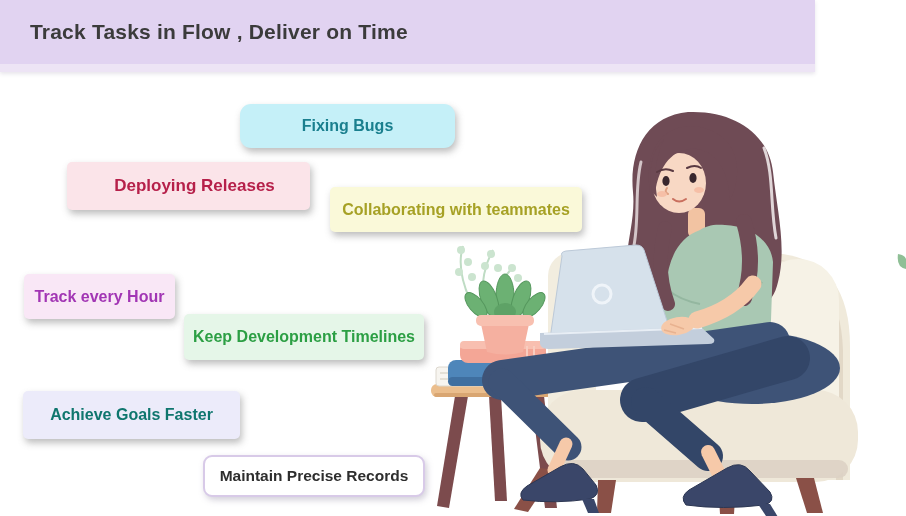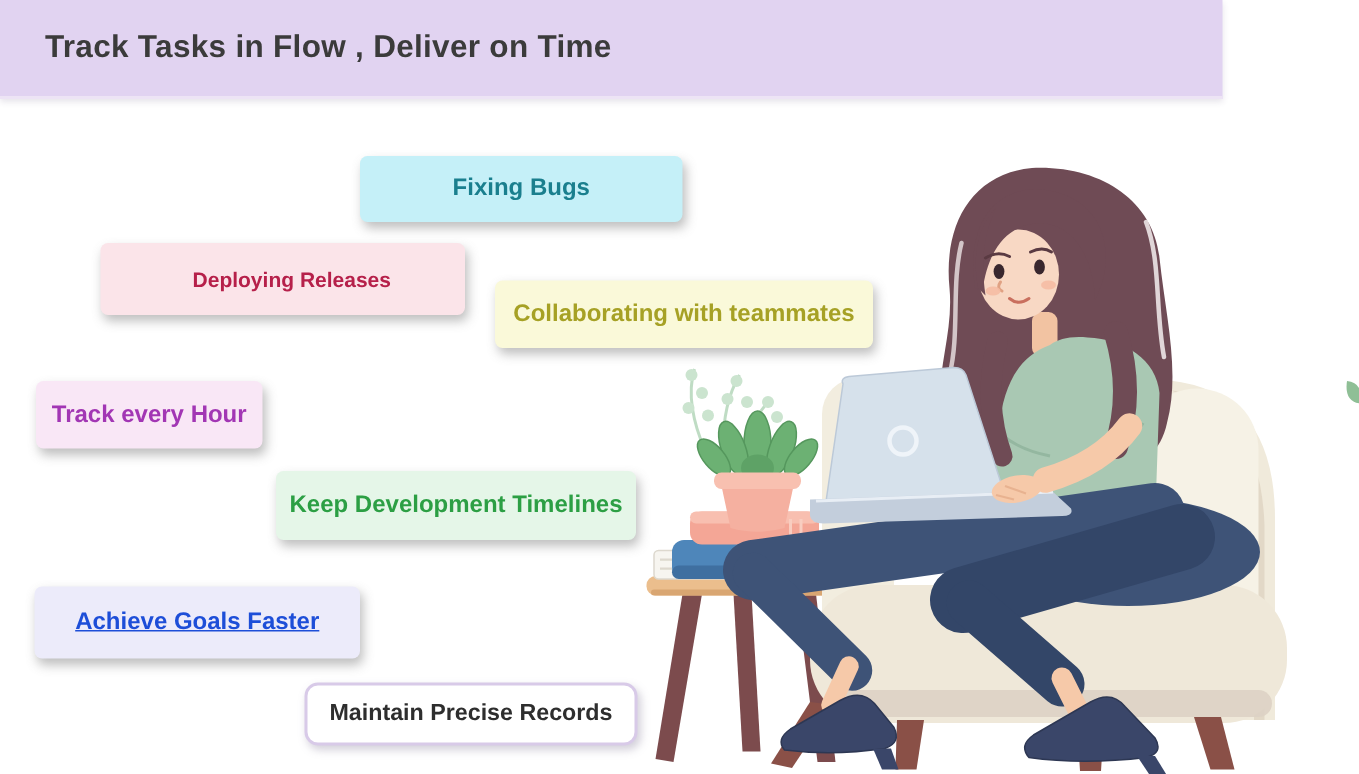--- a/index.html
+++ b/index.html
@@ -9,40 +9,40 @@
   }
   .stage{
     position:relative;
     width:906px;height:516px;
     background:#ffffff;
     overflow:hidden;
   }
   .banner{
     position:absolute;left:0;top:0;
     width:815px;height:64px;
-    border-bottom:2px solid #0f172a;
+    border-bottom:8px solid #0f172a;
     box-shadow:0 2px 4px rgba(60,40,90,0.12);
     display:flex;align-items:center;
   }
   .banner h1{
     margin:0 0 0 30px;
     font-size:21px;font-weight:bold;letter-spacing:0.2px;
   }
   .tag{
     position:absolute;
     display:flex;align-items:center;justify-content:center;
     font-size:16px;font-weight:bold;
     border-radius:5px;
     box-shadow:2px 4px 7px rgba(110,110,110,0.45);
     white-space:nowrap;
   }
-  .tag-0{left:240px;top:104px;width:215px;height:44px;}
-  .tag-1{left:67px; top:162px;width:231px;height:48px;font-size:14px;padding-left:12px;}
+  .tag-0{left:240px;top:104px;width:215px;height:44px;border-radius:11px;}
+  .tag-1{left:67px; top:162px;width:231px;height:48px;font-size:17px;padding-left:12px;}
   .tag-2{left:330px;top:187px;width:252px;height:45px;text-align:right;}
-  .tag-3{left:24px; top:254px;width:151px;height:45px;}
+  .tag-3{left:24px; top:274px;width:151px;height:45px;}
   .tag-4{left:184px;top:314px;width:240px;height:46px;text-align:right;}
   .tag-5{left:23px; top:391px;width:217px;height:48px;}
   .tag-6{left:203px;top:455px;width:218px;height:38px;
          border:2px solid transparent;border-radius:9px;
          box-shadow:2px 3px 6px rgba(130,120,150,0.35);
          font-size:15.5px;}
   .illu{position:absolute;left:430px;top:70px;width:476px;height:446px;}
 </style>
 </head>
 <body>
@@ -51,21 +51,21 @@
 
   <header class="banner" style="background: rgb(225, 211, 241); border-bottom-color: rgb(237, 228, 245);">
     <h1 style="color: rgb(59, 59, 59);">Track Tasks in Flow , Deliver on Time</h1>
   </header>
 
   <div class="tag tag-0" style="background: rgb(197, 240, 248); color: rgb(26, 127, 142);">Fixing Bugs</div>
   <div class="tag tag-1" style="background: rgb(251, 228, 233); color: rgb(182, 32, 74);">Deploying Releases</div>
   <div class="tag tag-2" style="background: rgb(250, 249, 217); color: rgb(166, 161, 37);">Collaborating with teammates</div>
   <div class="tag tag-3" style="background: rgb(249, 231, 246); color: rgb(162, 54, 180);">Track every Hour</div>
   <div class="tag tag-4" style="background: rgb(229, 246, 232); color: rgb(44, 159, 68);">Keep Development Timelines</div>
-  <div class="tag tag-5" style="background: rgb(236, 235, 250); color: #1d4ed8; text-decoration: underline;">Achieve Goals Faster</div>
+  <div class="tag tag-5" style="background: rgb(236, 235, 250); color: #0f766e;">Achieve Goals Faster</div>
   <div class="tag tag-6" style="background: rgb(255, 255, 255); color: rgb(46, 46, 46); border-color: rgb(216, 202, 232); text-align: center;">Maintain Precise Records</div>
 
   <svg class="illu" viewBox="430 70 476 446" role="img" aria-label="Woman with long brown hair working on a laptop while sitting in a cream armchair; a wooden side table beside her holds two books and a potted succulent">
 
     <g>
       <path d="M455 396 L468 396 L449 508 L437 506 Z" fill="#7C4B4D"></path>
       <path d="M489 396 L501 396 L507 501 L495 501 Z" fill="#7C4B4D"></path>
       <path d="M531 396 L544 396 L557 508 L545 508 Z" fill="#7C4B4D"></path>
       <rect x="431" y="384" width="132" height="13" rx="6" fill="#EBBE8D"></rect>
       <rect x="434" y="393" width="126" height="4" rx="2" fill="#D9A672"></rect>

